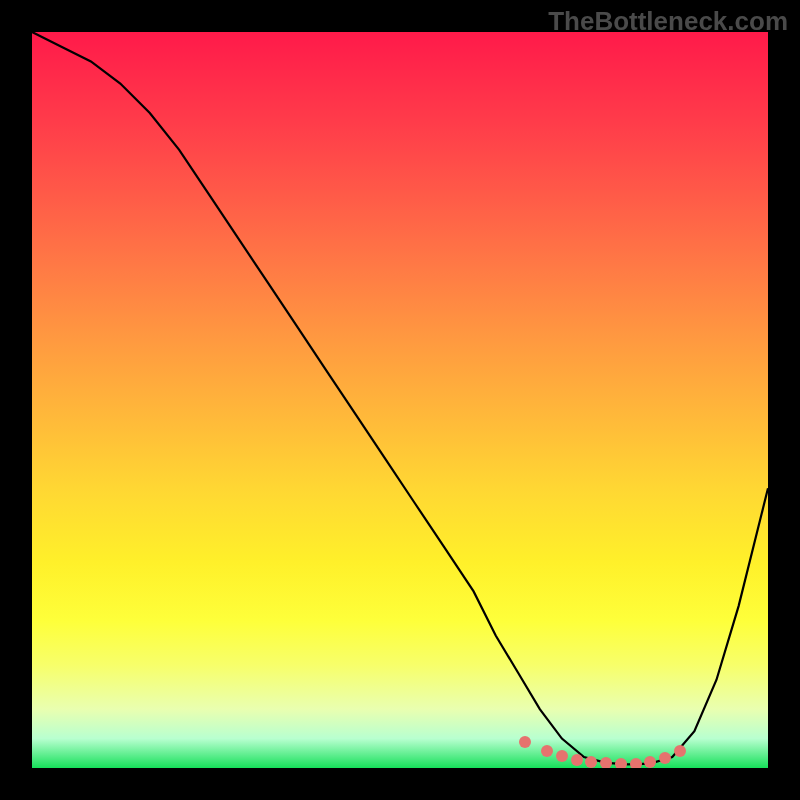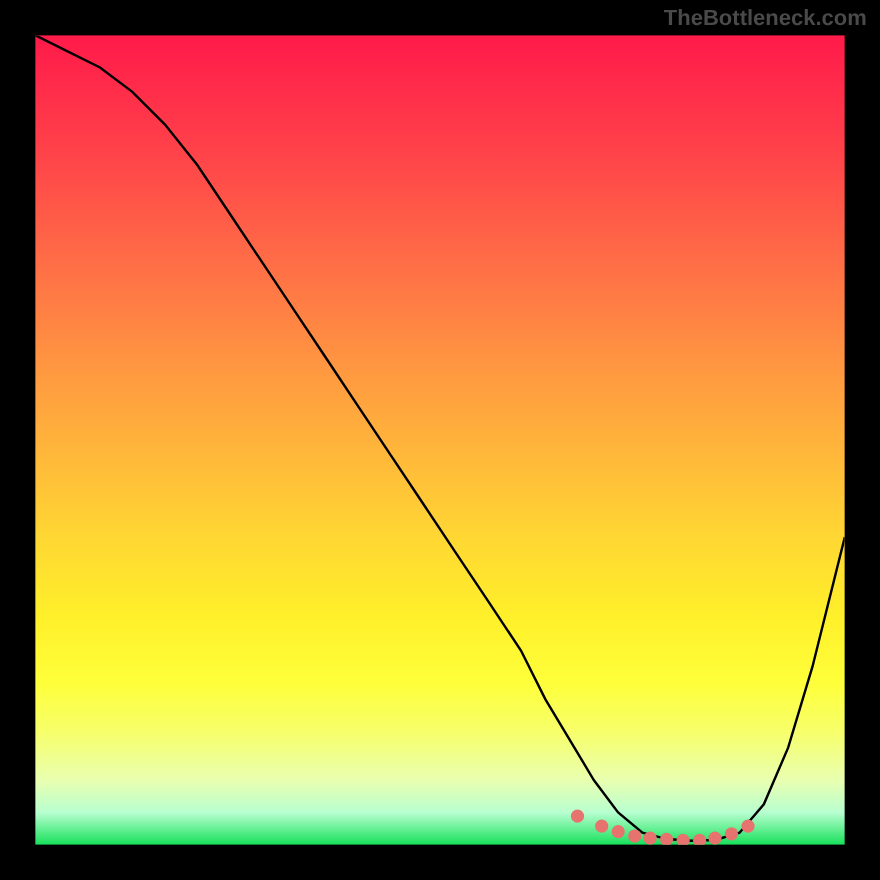--- a/index.html
+++ b/index.html
@@ -8,21 +8,21 @@
     height: 800px;
     background: #000;
     position: relative;
     font-family: Arial, sans-serif;
   }
   .watermark {
     position: absolute;
     top: 6px;
     right: 12px;
     color: #4a4a4a;
-    font-size: 20px;
+    font-size: 26px;
     font-weight: bold;
     z-index: 10;
   }
   .plot-area {
     position: absolute;
     left: 32px;
     top: 32px;
     width: 736px;
     height: 736px;
     overflow: hidden;

